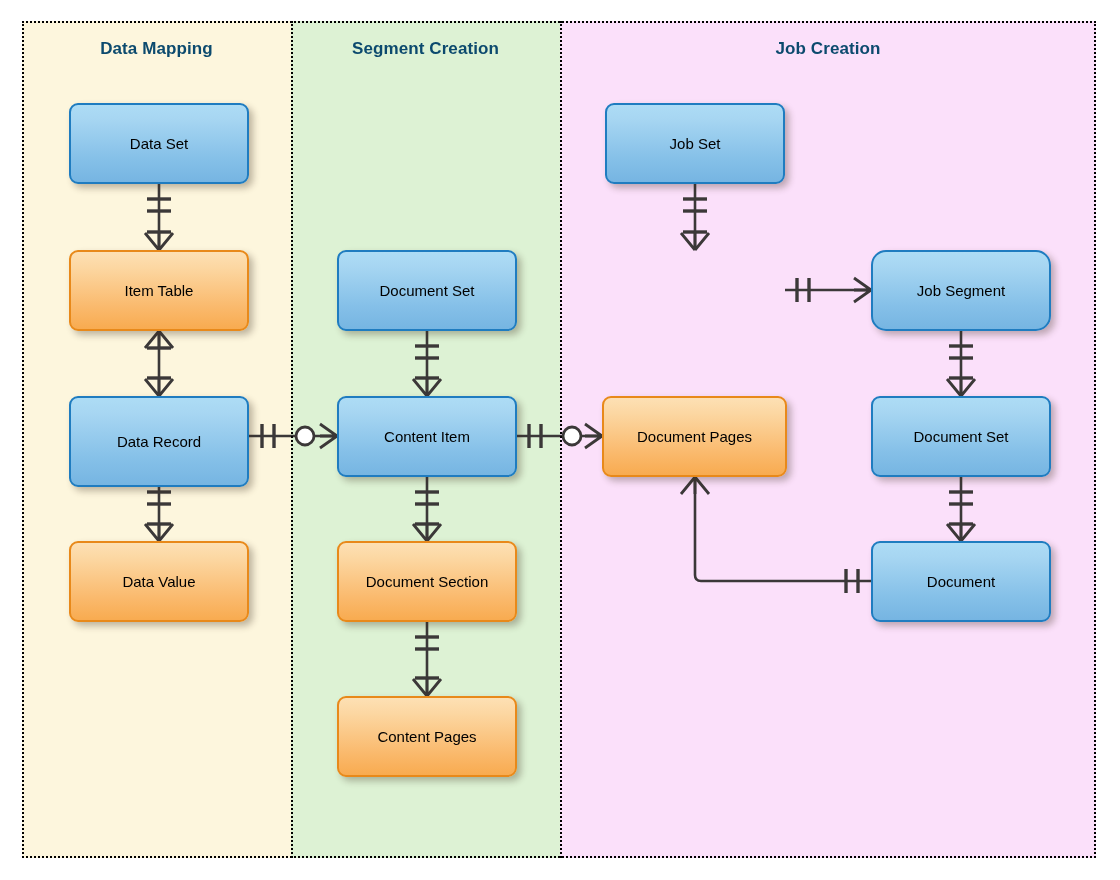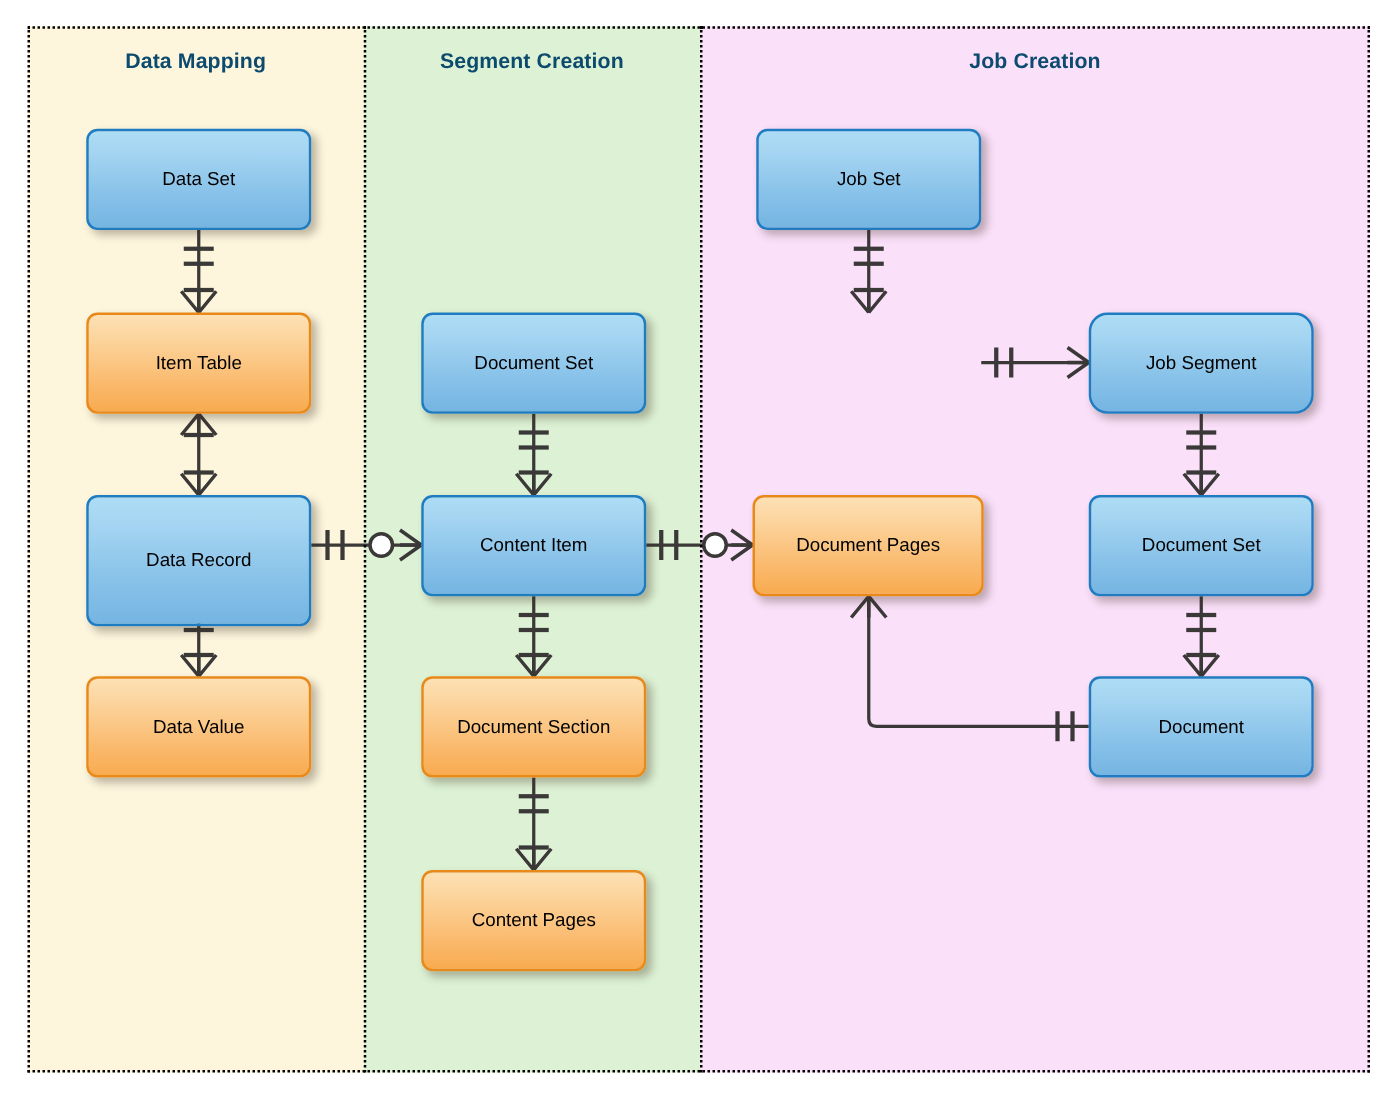--- a/index.html
+++ b/index.html
@@ -224,21 +224,21 @@
       <line class="tick" x1="858" y1="569" x2="858" y2="593"></line>
     </g>
   </svg>
 
   <div class="entity blue" style="left:69px; top:103px; width:180px; height:81px;">
     <span class="entity-label">Data Set</span>
   </div>
   <div class="entity orange" style="left:69px; top:250px; width:180px; height:81px;">
     <span class="entity-label">Item Table</span>
   </div>
-  <div class="entity blue" style="left:69px; top:396px; width:180px; height:105px;">
+  <div class="entity blue" style="left:69px; top:396px; width:180px; height:91px;">
     <span class="entity-label">Data Record</span>
   </div>
   <div class="entity orange" style="left:69px; top:541px; width:180px; height:81px;">
     <span class="entity-label">Data Value</span>
   </div>
 
   <div class="entity blue" style="left:337px; top:250px; width:180px; height:81px;">
     <span class="entity-label">Document Set</span>
   </div>
   <div class="entity blue" style="left:337px; top:396px; width:180px; height:81px;">

